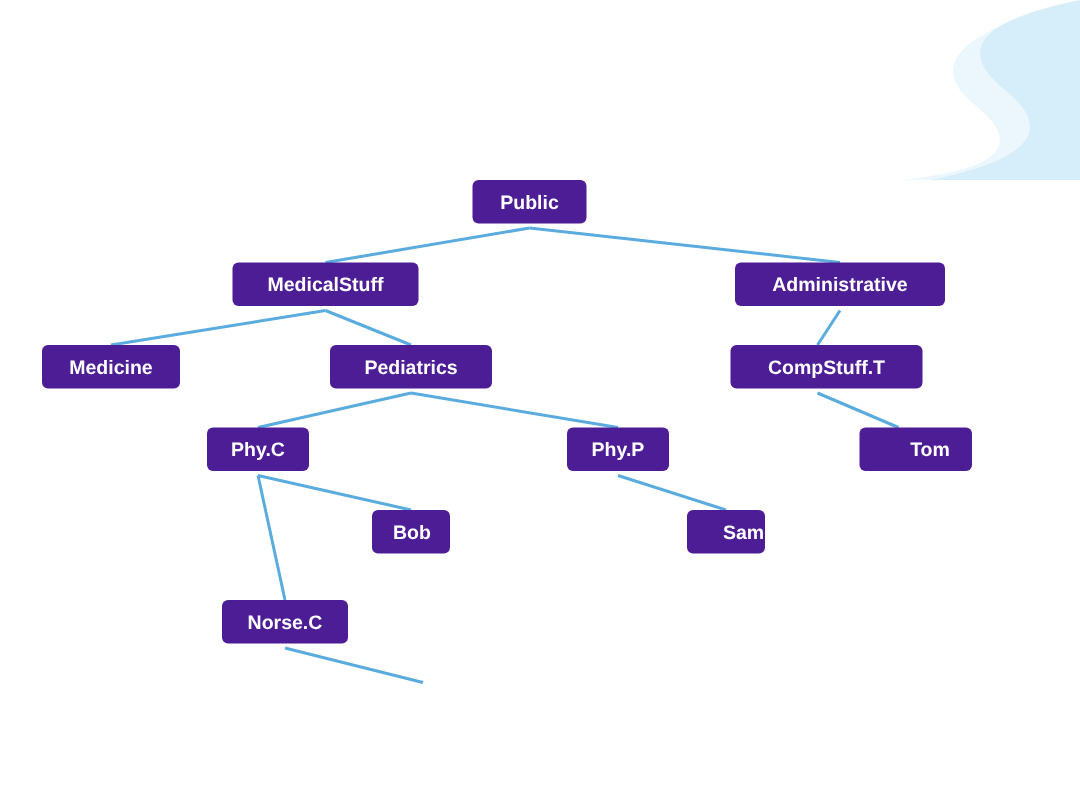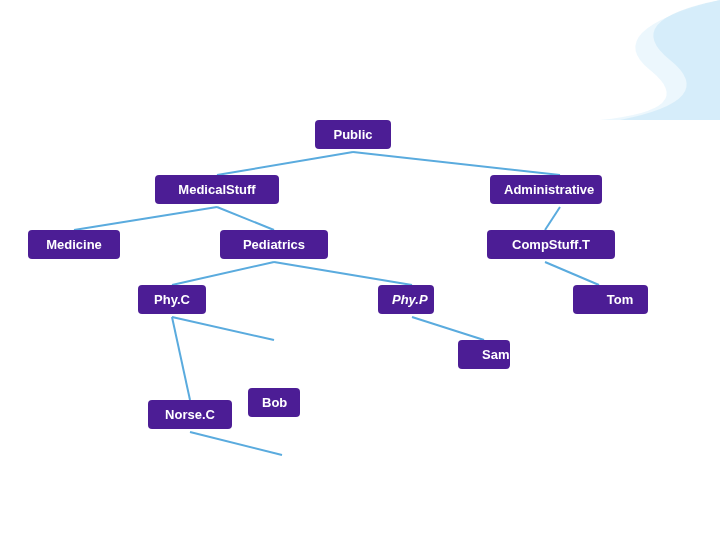--- a/index.html
+++ b/index.html
@@ -98,23 +98,23 @@
       <line x1="274" y1="152" x2="412" y2="175"></line>
       <line x1="545" y1="152" x2="599" y2="175"></line>
       <line x1="172" y1="207" x2="274" y2="230"></line>
       <line x1="412" y1="207" x2="484" y2="230"></line>
       <line x1="172" y1="207" x2="190" y2="290"></line>
       <line x1="190" y1="322" x2="282" y2="345"></line>
     </svg>
 
 <div class="node" style="left: 315px; top: 10px; width: 76px;">Public</div>
     <div class="node" style="left: 155px; top: 65px; width: 124px;">MedicalStuff</div>
-    <div class="node" style="left: 490px; top: 65px; width: 112px; text-align: right;">Administrative</div>
+    <div class="node" style="left: 490px; top: 65px; width: 140px;">Administrative</div>
     <div class="node" style="left: 28px; top: 120px; width: 92px;">Medicine</div>
     <div class="node" style="left: 220px; top: 120px; width: 108px;">Pediatrics</div>
     <div class="node" style="left: 487px; top: 120px; width: 128px;">CompStuff.T</div>
     <div class="node" style="left: 138px; top: 175px; width: 68px;">Phy.C</div>
-    <div class="node" style="left: 378px; top: 175px; width: 56px; font-style: italic;">Phy.P</div>
+    <div class="node" style="left: 378px; top: 175px; width: 68px;">Phy.P</div>
     <div class="node" style="left: 573px; top: 175px; width: 75px; padding-left: 33px;">Tom</div>
-    <div class="node" style="left: 248px; top: 230px; width: 52px; margin-top: 48px;">Bob</div>
+    <div class="node" style="left: 248px; top: 230px; width: 52px;">Bob</div>
     <div class="node" style="left: 458px; top: 230px; width: 52px; padding-left: 24px;">Sam</div>
     <div class="node" style="left: 148px; top: 290px; width: 84px;">Norse.C</div>
   </div>
 
 </body></html>

